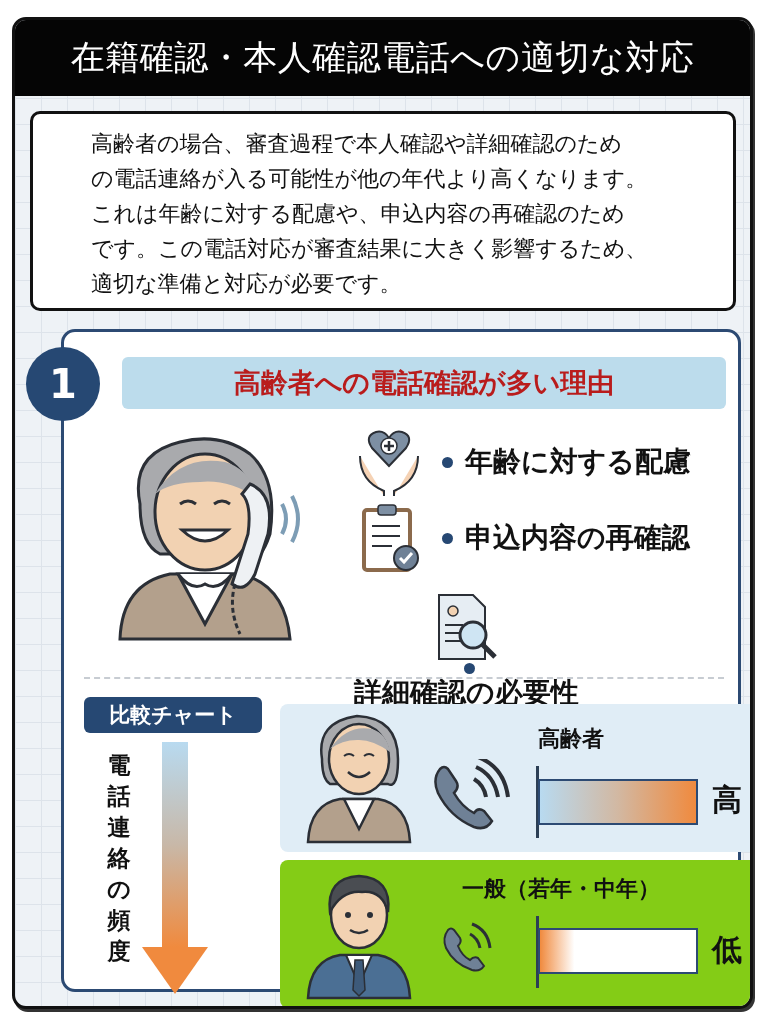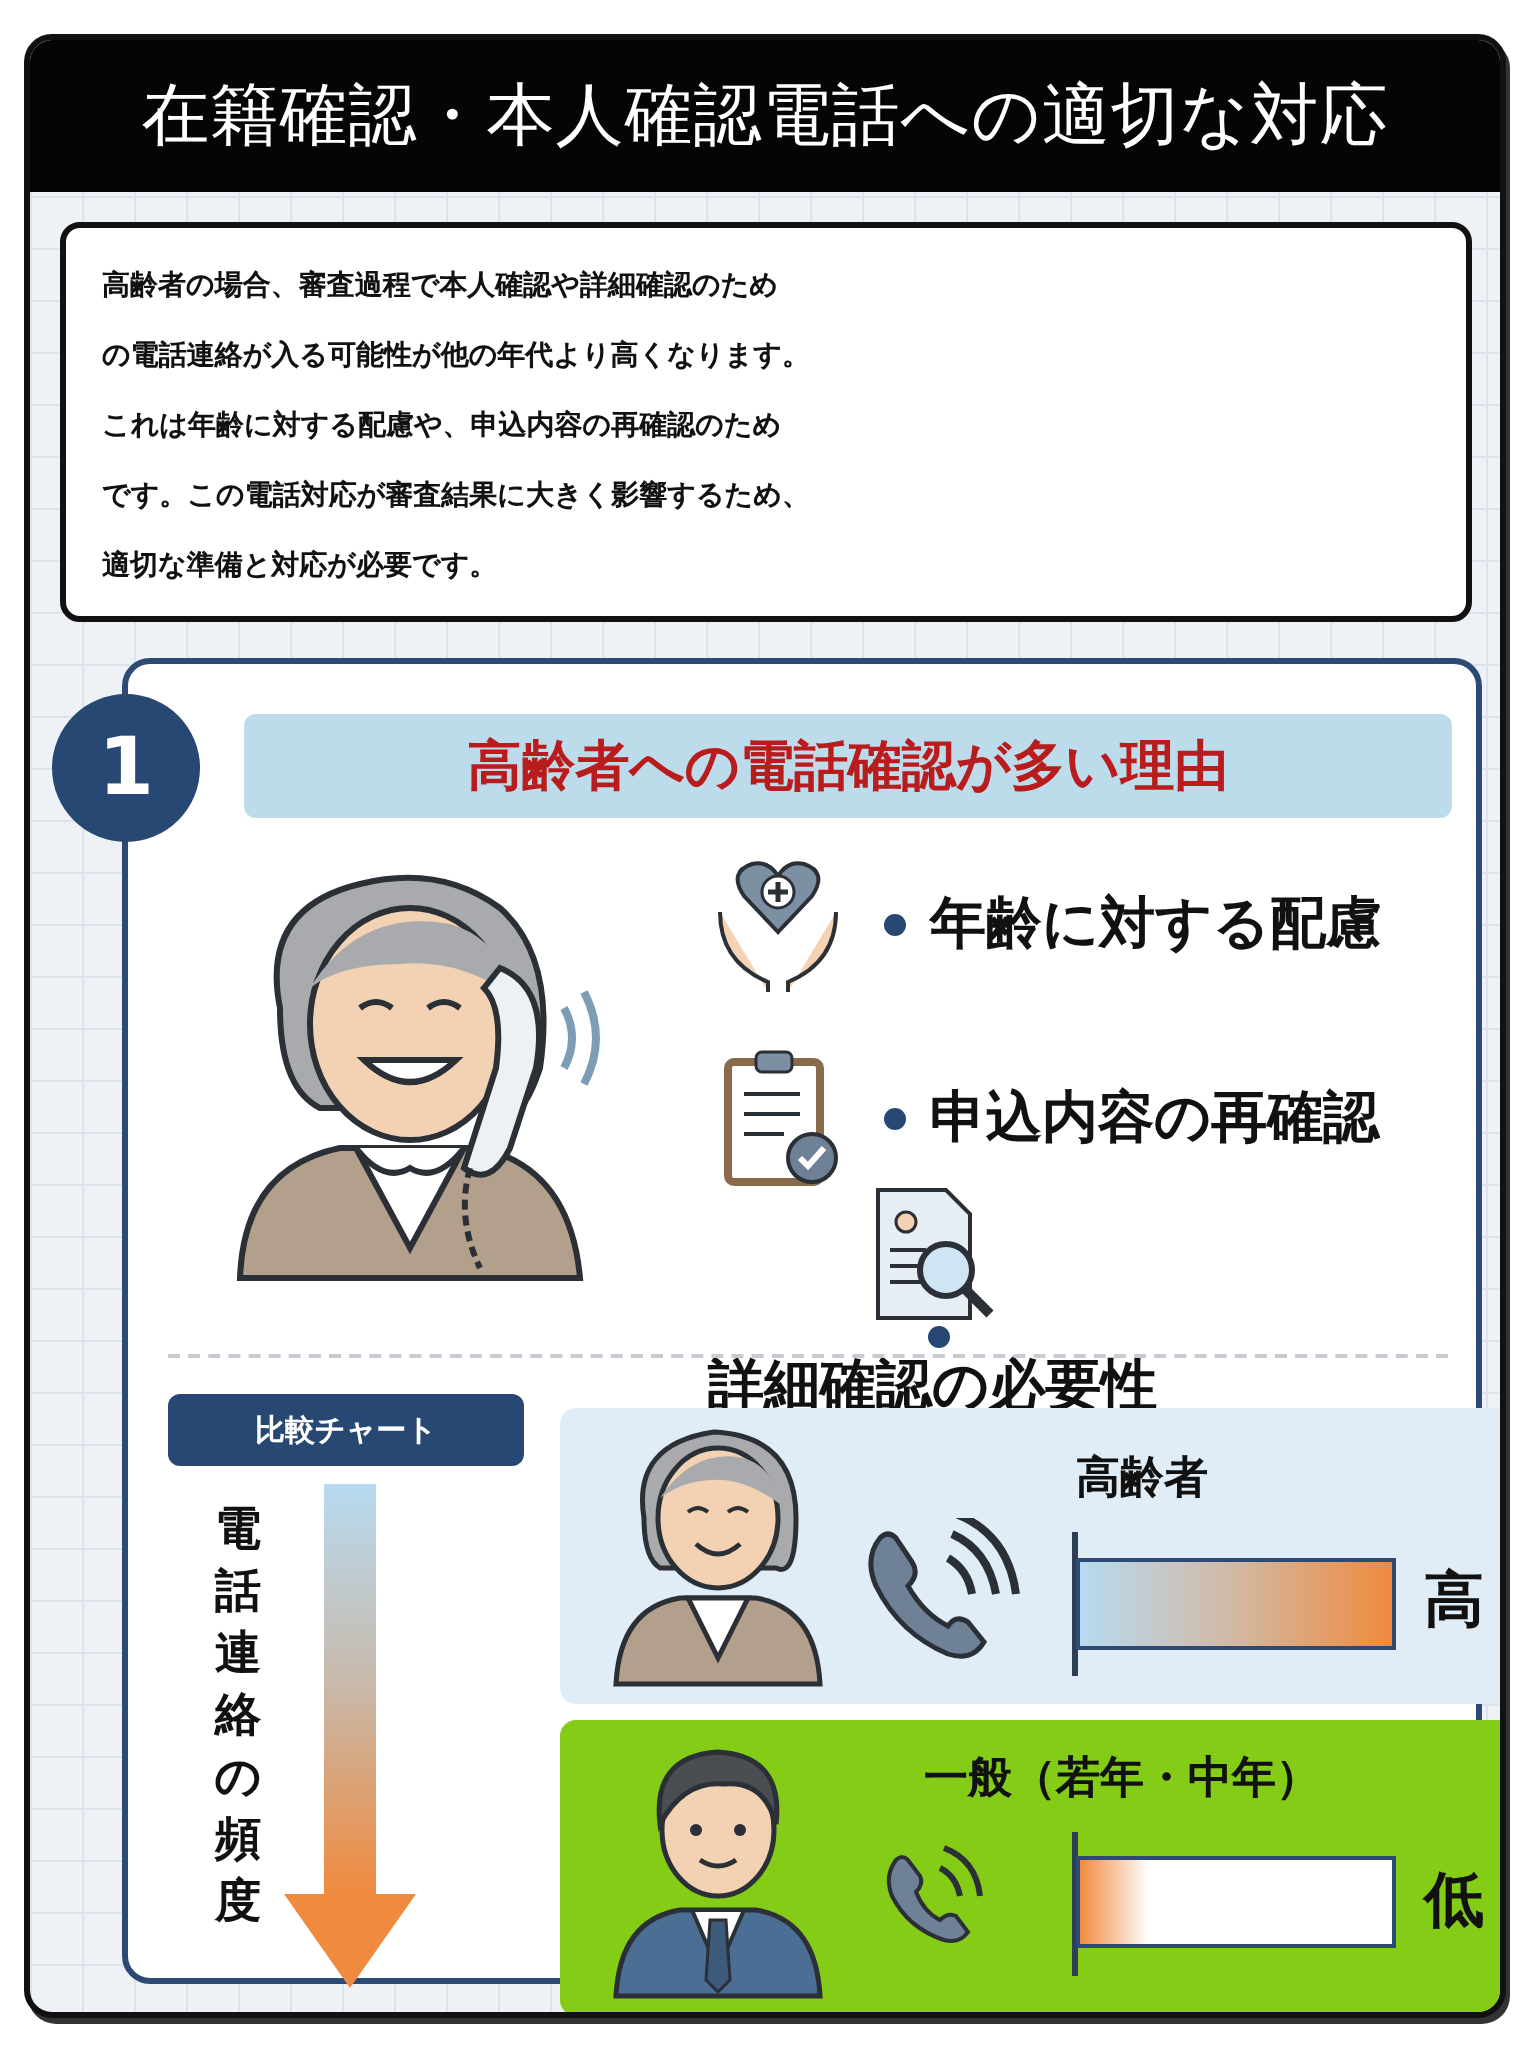--- a/index.html
+++ b/index.html
@@ -20,21 +20,21 @@
     position: absolute; left: 0; top: 0; width: 100%; height: 76px;
     background: #050505; color: #fff;
     display: flex; align-items: center; justify-content: center;
     font-weight: normal; font-size: 34px; letter-spacing: 0.5px;
   }
   .intro-box {
     position: absolute; left: 15px; top: 91px; width: 706px; height: 200px;
     background: #fff; border: 3px solid #111; border-radius: 10px;
     padding: 12px 18px 0 18px;
   }
-  .intro-line { font-weight: bold; font-size: 14px; line-height: 35px; color: #111; white-space: nowrap; }
+  .intro-line { font-weight: normal; font-size: 22px; line-height: 35px; color: #111; white-space: nowrap; margin-left: 40px; }
 
   .section {
     position: absolute; left: 46px; top: 309px; width: 680px; height: 663px;
     background: #fff; border: 3px solid #2c4a73; border-radius: 14px;
   }
   .badge {
     position: absolute; left: 11px; top: 327px; width: 74px; height: 74px;
     border-radius: 50%; background: #264873; color: #fff;
     display: flex; align-items: center; justify-content: center;
     font-weight: bold; font-size: 40px; z-index: 3;
@@ -51,21 +51,21 @@
   .reason .ricon { width: 70px; height: 72px; }
   .reason .dot { width: 11px; height: 11px; border-radius: 50%; background: #264873; margin: 0 12px 0 18px; }
   .reason .rtext { font-weight: bold; font-size: 28px; color: #111; white-space: nowrap; }
 
   .divider { position: absolute; left: 20px; top: 345px; width: 640px; border-top: 2px dashed #c7ccd2; }
 
   .chart-tag {
     position: absolute; left: 20px; top: 365px; width: 178px; height: 36px;
     background: #264873; border-radius: 6px; color: #fff;
     display: flex; align-items: center; justify-content: center;
-    font-weight: bold; font-size: 15px;
+    font-weight: bold; font-size: 21px;
   }
   .freq-arrow { position: absolute; left: 78px; top: 410px; width: 66px; height: 252px; }
   .freq-label {
     position: absolute; left: 40px; top: 418px; width: 30px;
     font-weight: bold; font-size: 23px; line-height: 31px; text-align: center; color: #111;
   }
   .row {
     position: absolute; left: 180px; width: 482px; height: 148px; border-radius: 8px; margin-left: 36px;
   }
   .row.high { top: 372px; background: #e0edf6; }
@@ -115,21 +115,21 @@
     <div class="reason" style="top:94px;">
       <svg class="ricon" viewBox="0 0 70 72">
         <path d="M35 40 L18 22 Q10 10 22 6 Q30 4 35 12 Q40 4 48 6 Q60 10 52 22 Z" fill="#7d8fa3" stroke="#2b2f36" stroke-width="2"></path>
         <circle cx="35" cy="20" r="8" fill="#fff" stroke="#2b2f36" stroke-width="1.5"></circle>
         <path d="M35 15 V25 M30 20 H40" stroke="#2b2f36" stroke-width="2.5"></path>
         <path d="M6 30 Q6 55 30 65 L30 70 M64 30 Q64 55 40 65 L40 70" fill="#f5d2b4" stroke="#2b2f36" stroke-width="2"></path>
       </svg>
       <span class="dot"></span>
       <span class="rtext">年齢に対する配慮</span>
     </div>
-    <div class="reason" style="top:191px;">
+    <div class="reason" style="top:170px;">
       <svg class="ricon" viewBox="0 0 70 72">
         <rect x="10" y="8" width="46" height="60" rx="3" fill="#fff" stroke="#8b6a4c" stroke-width="4"></rect>
         <rect x="24" y="3" width="18" height="10" rx="3" fill="#7d8fa3" stroke="#2b2f36" stroke-width="1.5"></rect>
         <path d="M18 24 H46 M18 34 H46 M18 44 H38" stroke="#2b2f36" stroke-width="2"></path>
         <circle cx="52" cy="56" r="12" fill="#6f8196" stroke="#2b2f36" stroke-width="2"></circle>
         <path d="M46 56 L50 60 L58 51" fill="none" stroke="#fff" stroke-width="3"></path>
       </svg>
       <span class="dot"></span>
       <span class="rtext">申込内容の再確認</span>
     </div>

